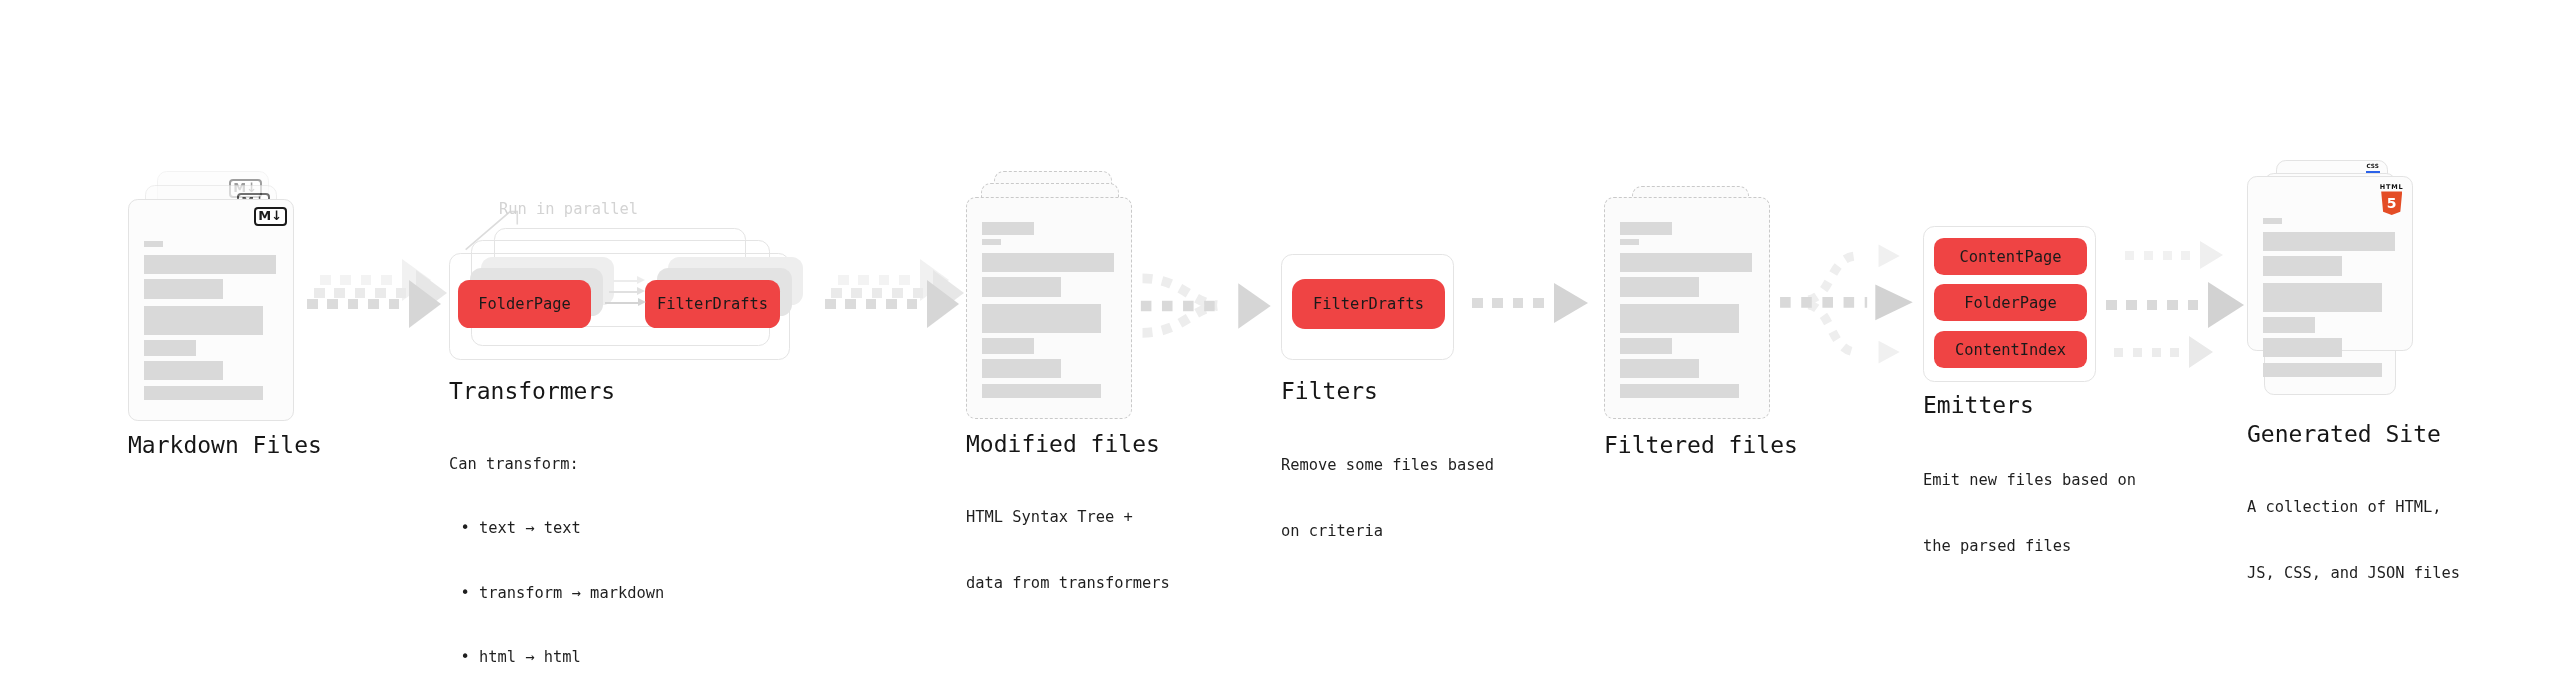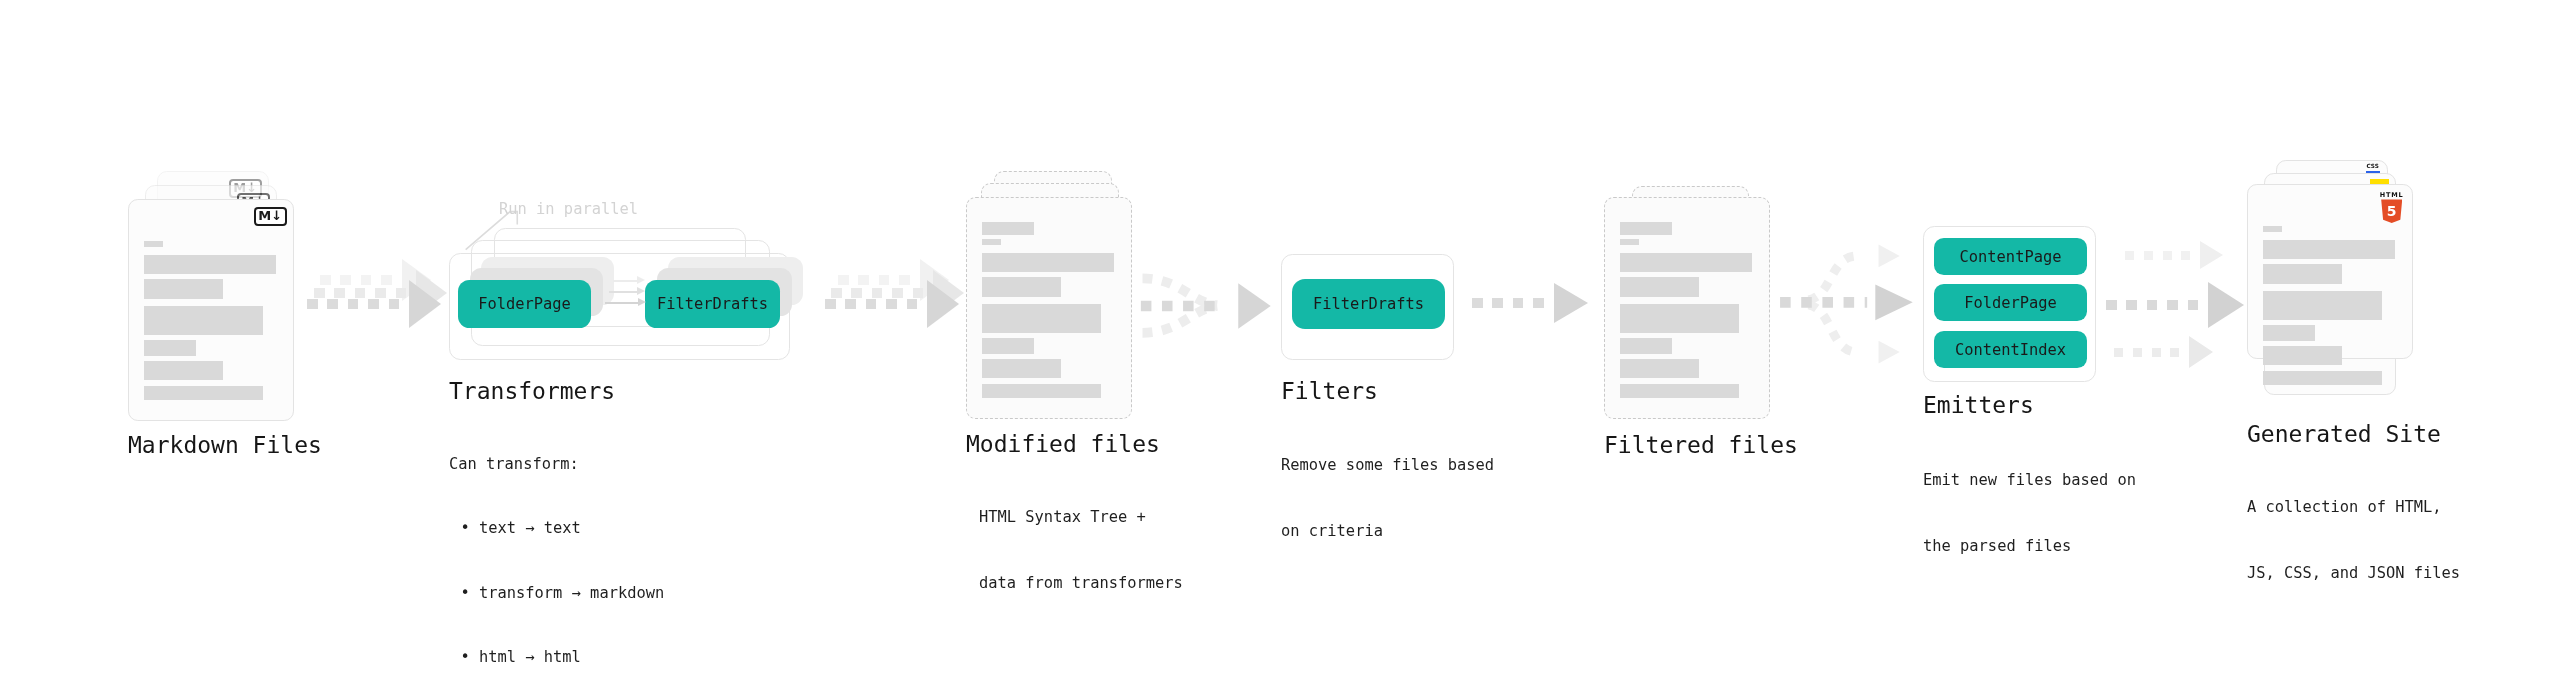--- a/index.html
+++ b/index.html
@@ -71,21 +71,21 @@
     border:1.6px solid #e4e4e4;
     border-radius:11.4px;
     box-sizing:border-box;
     background:transparent;
   }
   .group-box.filled{background:#ffffff;}
 
   
   .pill{
     position:absolute;
-    background:#14b8a6;
+    background:#ef4444;
     border-radius:11.4px;
     display:flex;align-items:center;justify-content:center;
     font-size:15.4px;color:#1a1a1a;
   }
   .pill.g1{background:#e3e3e3;color:transparent;}
   .pill.g2{background:#eeeeee;color:transparent;}
 
   
   .dash-arrow{position:absolute;display:flex;align-items:center;}
   .dash-arrow i{display:block;background:var(--c);margin-right:9.8px;}
@@ -218,21 +218,21 @@
     <i></i>
       <i></i>
       <i></i>
       <i></i>
       <i></i>
       <i></i>
       <i></i>
       <i></i>
   </div>
   <div class="stage-title" style="left:966px;top:431px;">Modified files</div>
-  <div class="stage-caption" style="left:966px;top:462px;margin-left:13px;">
+  <div class="stage-caption" style="left:966px;top:462px;">
     <div class="cap-line">HTML Syntax Tree +</div>
     <div class="cap-line">data from transformers</div>
   </div>
 
   <svg class="abs" style="left:1136px;top:267px;" width="142" height="78" viewBox="0 0 175 96">
     <path d="M 8 14 C 55 14 68 44 100 47" fill="none" stroke="#ededed" stroke-width="12" stroke-dasharray="12 12"></path>
     <path d="M 8 81 C 55 81 68 52 100 48" fill="none" stroke="#ededed" stroke-width="12" stroke-dasharray="12 12"></path>
     <path d="M 6 48 H 100" fill="none" stroke="#d9d9d9" stroke-width="13" stroke-dasharray="13 13"></path>
     <polygon points="126,20 166,48 126,76" fill="#d6d6d6"></polygon>
   </svg>
@@ -310,21 +310,21 @@
 
   <div class="card" style="left:2276px;top:160px;width:112px;">
     <div class="css-badge">
       <div class="css-word">CSS</div>
       <div class="css-bar"></div>
     </div>
   </div>
   <div class="card" style="left:2264px;top:173px;width:132px;">
     <div class="js-badge"></div>
   </div>
-  <div class="card lines" style="left:2247px;top:184px;height:175px;">
+  <div class="card lines" style="left:2247px;top:176px;height:175px;">
     <div class="html5-logo">
       <div class="html5-word">HTML</div>
       <div class="html5-shield">
           <span>5</span>
         </div>
     </div>
     <i></i>
       <i></i>
       <i></i>
       <i></i>

